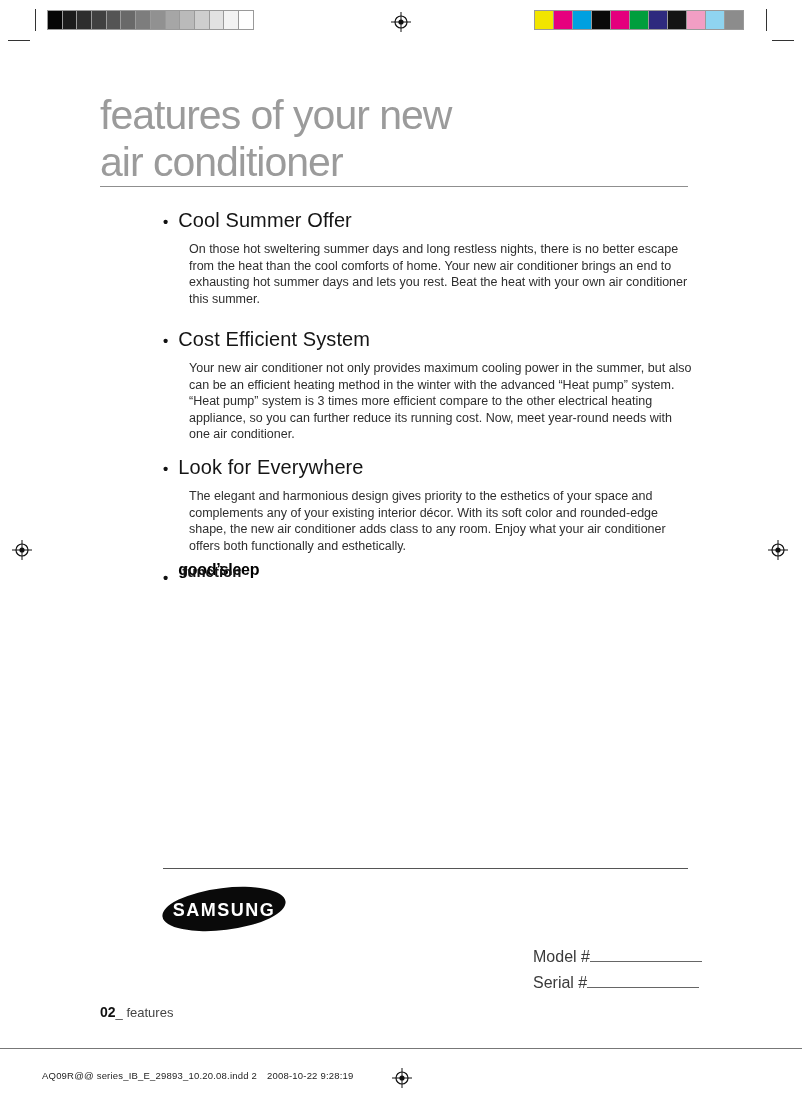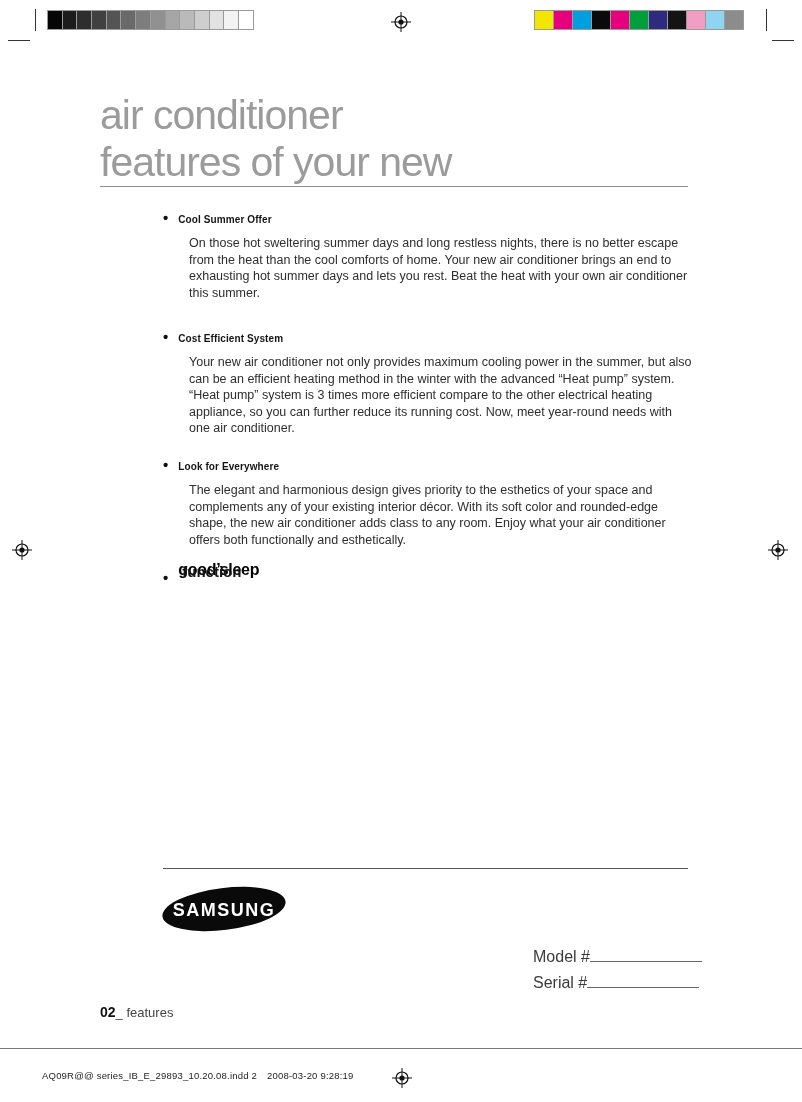--- a/index.html
+++ b/index.html
@@ -16,21 +16,21 @@
 
   
   .doc-title { position:absolute; left:100px; top:92px; font-size:41px; font-weight:300;
                color:#9b9b9b; letter-spacing:-1px; line-height:47px; }
   .title-rule { position:absolute; left:100px; top:186px; width:588px; height:1px; background:#8f8f8f; }
 
   
   .section { position:absolute; left:163px; width:530px; }
   .sec-head { display:flex; align-items:baseline; gap:10px; }
   .bullet { font-size:15px; font-weight:bold; color:#111; }
-  .sec-heading { font-size:10px; font-weight:bold; color:#151515; letter-spacing:0.1px; }
+  .sec-heading { font-size:20px; font-weight:normal; color:#151515; letter-spacing:0.1px; }
   .sec-body { margin:9px 0 0 26px; width:507px; font-size:12.5px; line-height:16.6px; color:#2e2e2e; }
   .bold-lead { font-weight:bold; }
 
   .overlap-wrap { position:relative; height:20px; width:220px; }
   .overlap-logo { position:absolute; left:0; top:-2px; font-size:16px; font-weight:bold; color:#000; letter-spacing:-0.3px; }
   .overlap-word { position:absolute; left:4px; top:0; font-size:15px; font-weight:bold; color:#151515; }
 
   
   .ref-rule { position:absolute; left:163px; top:868px; width:525px; height:1px; background:#555; }
   .samsung-logo { position:absolute; left:160px; top:884px; }
@@ -112,22 +112,22 @@
       <line x1="0" y1="10" x2="20" y2="10" stroke="#111" stroke-width="1"></line>
     </svg>
   </div>
 
   <div class="tick" style="left:35px; top:9px; width:1px; height:22px;"></div>
   <div class="tick" style="left:766px; top:9px; width:1px; height:22px;"></div>
   <div class="tick" style="left:8px; top:40px; width:22px; height:1px;"></div>
   <div class="tick" style="left:772px; top:40px; width:22px; height:1px;"></div>
 
   <div class="doc-title">
+    <div>features of your new</div>
     <div>air conditioner</div>
-    <div>features of your new</div>
   </div>
   <div class="title-rule"></div>
 
   <div class="section" style="top:209px;">
     <div class="sec-head">
       <span class="bullet">•</span>
       <span class="sec-heading">Cool Summer Offer</span>
     </div>
     <p class="sec-body">On those hot sweltering summer days and long restless nights, there is no better escape from the heat than the cool comforts of home. Your new air conditioner brings an end to exhausting hot summer days and lets you rest. Beat the heat with your own air conditioner this summer.</p>
   </div>
@@ -176,16 +176,16 @@
   </div>
 
   <div class="page-footer">
     <span class="page-number">02</span><span>_ features</span>
   </div>
 
   <div class="bottom-rule"></div>
 
   <div class="print-info">
     <span>AQ09R@@ series_IB_E_29893_10.20.08.indd   2</span>
-    <span>2008-03-20   9:28:19</span>
+    <span>2008-10-22   9:28:19</span>
   </div>
 
 </div>
 
 </body></html>

